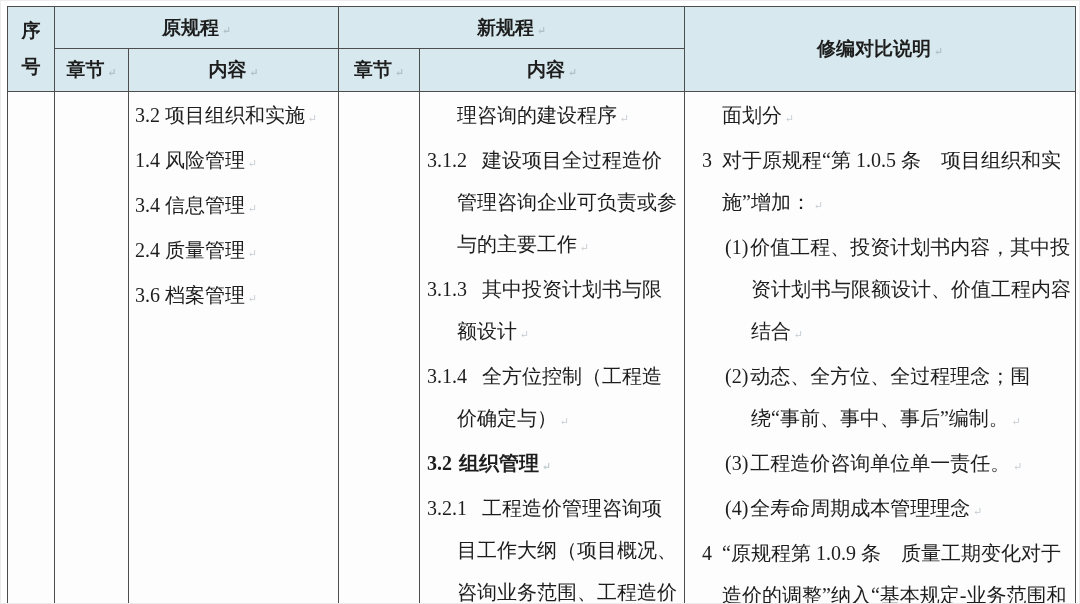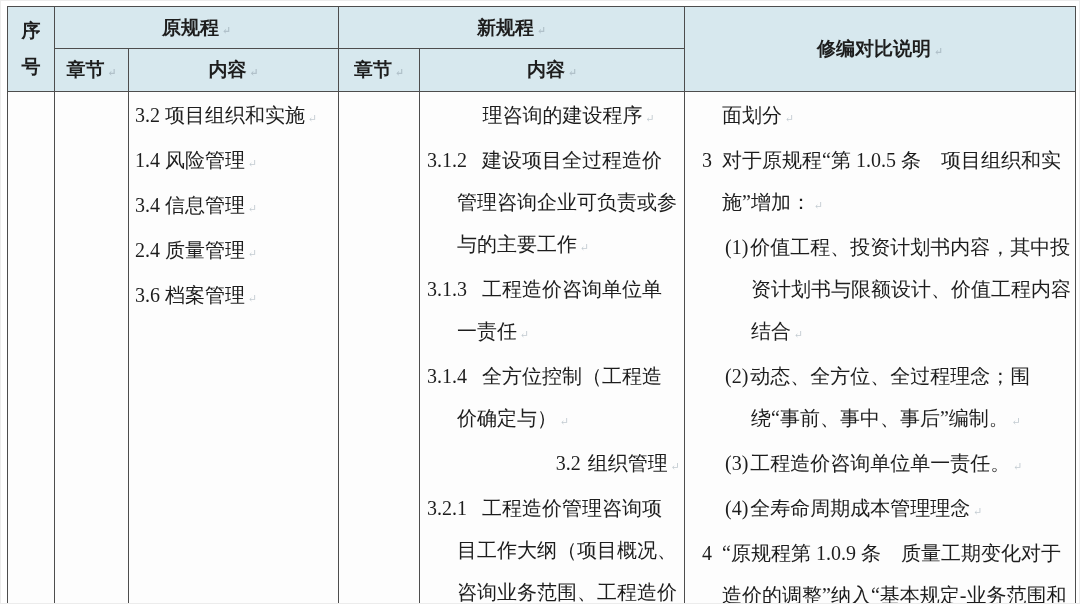--- a/index.html
+++ b/index.html
@@ -39,24 +39,24 @@
   tbody td {
     background:#fdfdfd;
     vertical-align:top;
     padding:2px 4px 0 0;
     font-size:20px;
   }
   .p { margin:0; line-height:42px; }
   
   td.c-oldc { padding-left:6px; }
   
-  .np-cont { padding-left:37px;text-align:center; }
+  .np-cont { padding-left:37px; }
   .np-item { padding-left:37px; text-indent:-30px; }
   .np-item .num { margin-right:15px; }
-  .np-sec  { padding-left:37px; text-indent:-30px; font-weight:normal;text-align:right; }
+  .np-sec  { padding-left:37px; text-indent:-30px; font-weight:bold; }
   .np-sec .num { margin-right:7px; }
   
   .nt-cont { padding-left:37px; }
   .nt-item { padding-left:37px; text-indent:-20px; }
   .nt-item .num { margin-right:10px; }
   .nt-sub  { padding-left:66px; text-indent:-26px; }
   .nt-sub .num { margin-right:2px; }
   
   .pm::after {
     content:"↵";
@@ -105,21 +105,21 @@
           <p class="p"><span class="pm">3.4 信息管理</span></p>
           <p class="p"><span class="pm">2.4 质量管理</span></p>
           <p class="p"><span class="pm">3.6 档案管理</span></p>
         </td>
 
         <td></td>
 
         <td class="c-newc">
           <p class="p np-cont"><span class="pm">理咨询的建设程序</span></p>
           <p class="p np-item"><span class="num">3.1.2</span><span class="pm">建设项目全过程造价管理咨询企业可负责或参与的主要工作</span></p>
-          <p class="p np-item"><span class="num">3.1.3</span><span class="pm">工程造价咨询单位单一责任</span></p>
+          <p class="p np-item"><span class="num">3.1.3</span><span class="pm">其中投资计划书与限额设计</span></p>
           <p class="p np-item"><span class="num">3.1.4</span><span class="pm">全方位控制（工程造价确定与）</span></p>
           <p class="p np-sec"><span class="num">3.2</span><span class="pm">组织管理</span></p>
           <p class="p np-item"><span class="num">3.2.1</span><span>工程造价管理咨询项目工作大纲（项目概况、咨询业务范围、工程造价确定与</span></p>
         </td>
 
         <td class="c-notes">
           <p class="p nt-cont"><span class="pm">面划分</span></p>
           <p class="p nt-item"><span class="num">3</span><span class="pm">对于原规程“第 1.0.5 条　项目组织和实施”增加：</span></p>
           <p class="p nt-sub"><span class="num">(1)</span><span class="pm">价值工程、投资计划书内容，其中投资计划书与限额设计、价值工程内容结合</span></p>
           <p class="p nt-sub"><span class="num">(2)</span><span class="pm">动态、全方位、全过程理念；围绕“事前、事中、事后”编制。</span></p>

